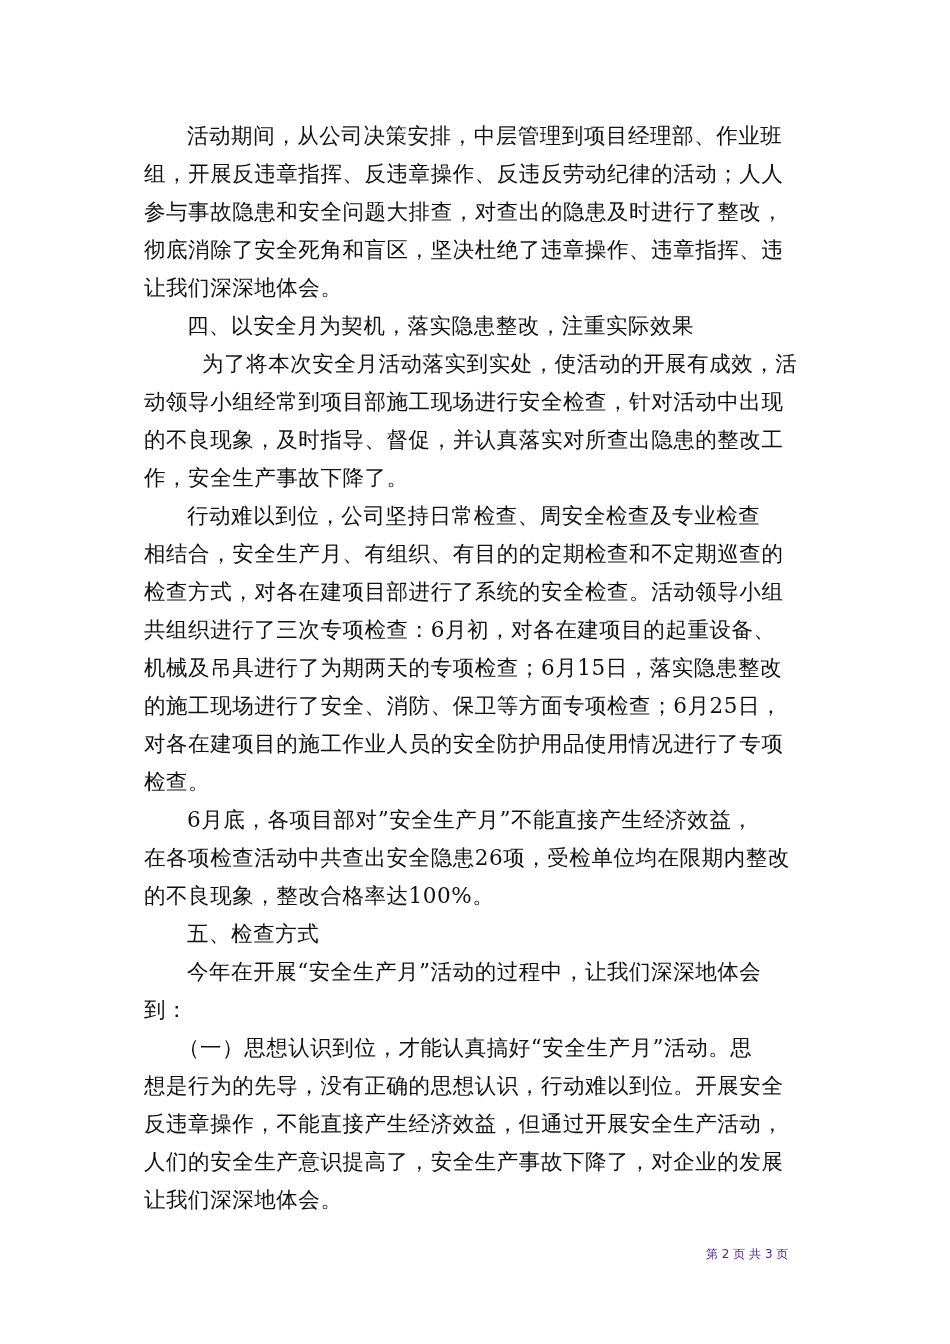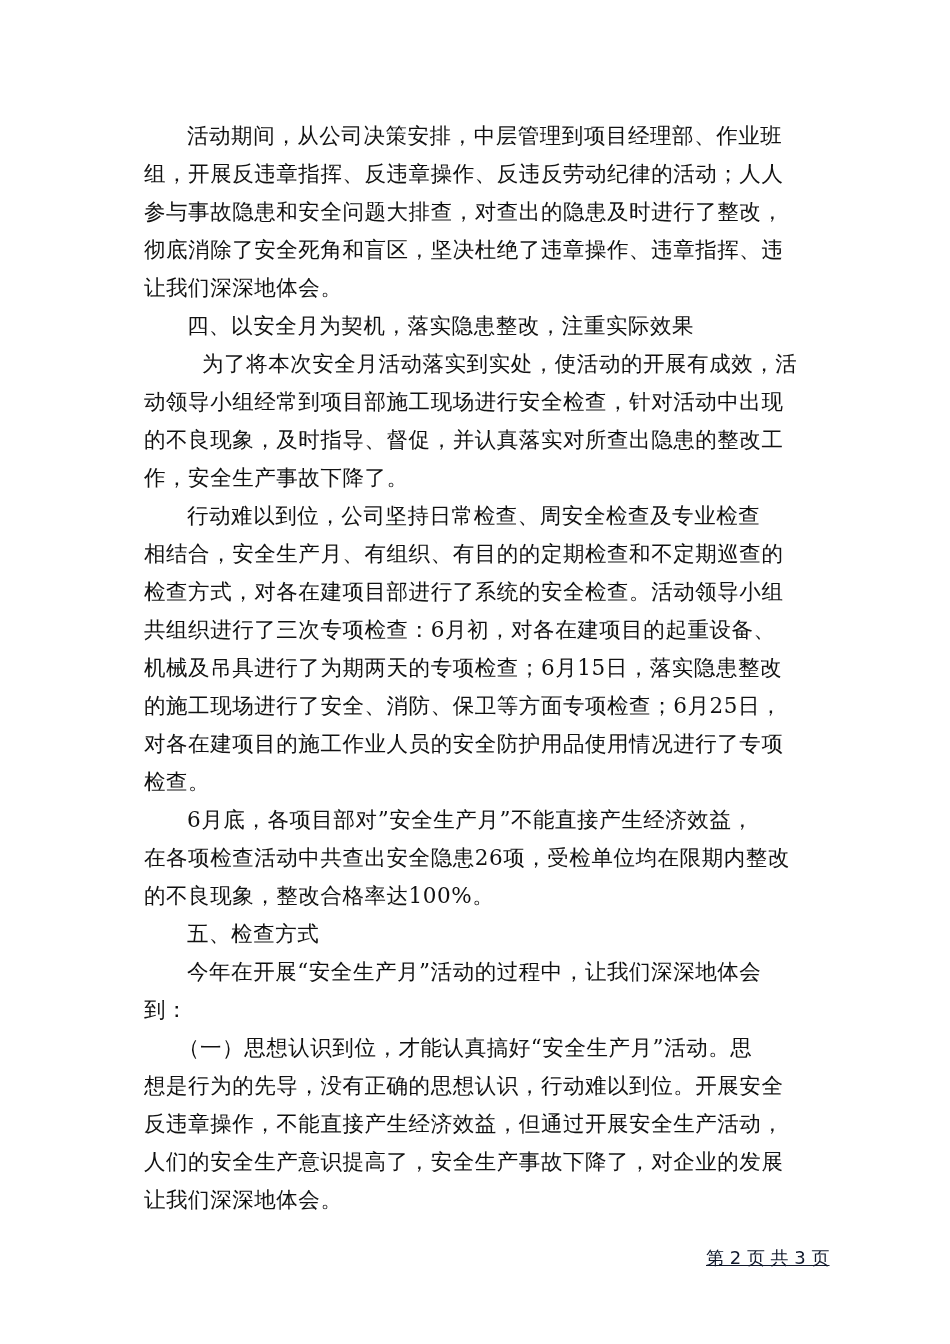--- a/index.html
+++ b/index.html
@@ -1,22 +1,22 @@
 <!DOCTYPE html>
 <html><head>
   <meta charset="utf-8">
   <style>
     html, body { margin: 0; padding: 0; background: #ffffff; }
     body { width: 950px; height: 1344px; position: relative; overflow: hidden;
       font-family: "DejaVu Serif", "Liberation Serif", serif; color: #111; }
     .page { position: absolute; left: 144px; top: 118px; width: 666px; }
     .line { position: absolute; left: 0; white-space: nowrap; font-size: 21.5px;
       letter-spacing: 0.55px; line-height: 36px; height: 36px; }
-    .footer { position: absolute; left: 706px; top: 1246px; font-size: 18px;
-      font-family: "DejaVu Sans", "Liberation Sans", sans-serif; color: #0f172a; white-space: nowrap; text-decoration: underline; }
+    .footer { position: absolute; left: 706px; top: 1246px; font-size: 12px;
+      font-family: "DejaVu Sans", "Liberation Sans", sans-serif; color: #4c1d95; white-space: nowrap; }
   </style>
 </head>
 <body>
 
 <div class="page">
   <div class="line" style="top:0px;left:43px">活动期间，从公司决策安排，中层管理到项目经理部、作业班</div>
   <div class="line" style="top:38px">组，开展反违章指挥、反违章操作、反违反劳动纪律的活动；人人</div>
   <div class="line" style="top:76px">参与事故隐患和安全问题大排查，对查出的隐患及时进行了整改，</div>
   <div class="line" style="top:114px">彻底消除了安全死角和盲区，坚决杜绝了违章操作、违章指挥、违</div>
   <div class="line" style="top:152px">让我们深深地体会。</div>

